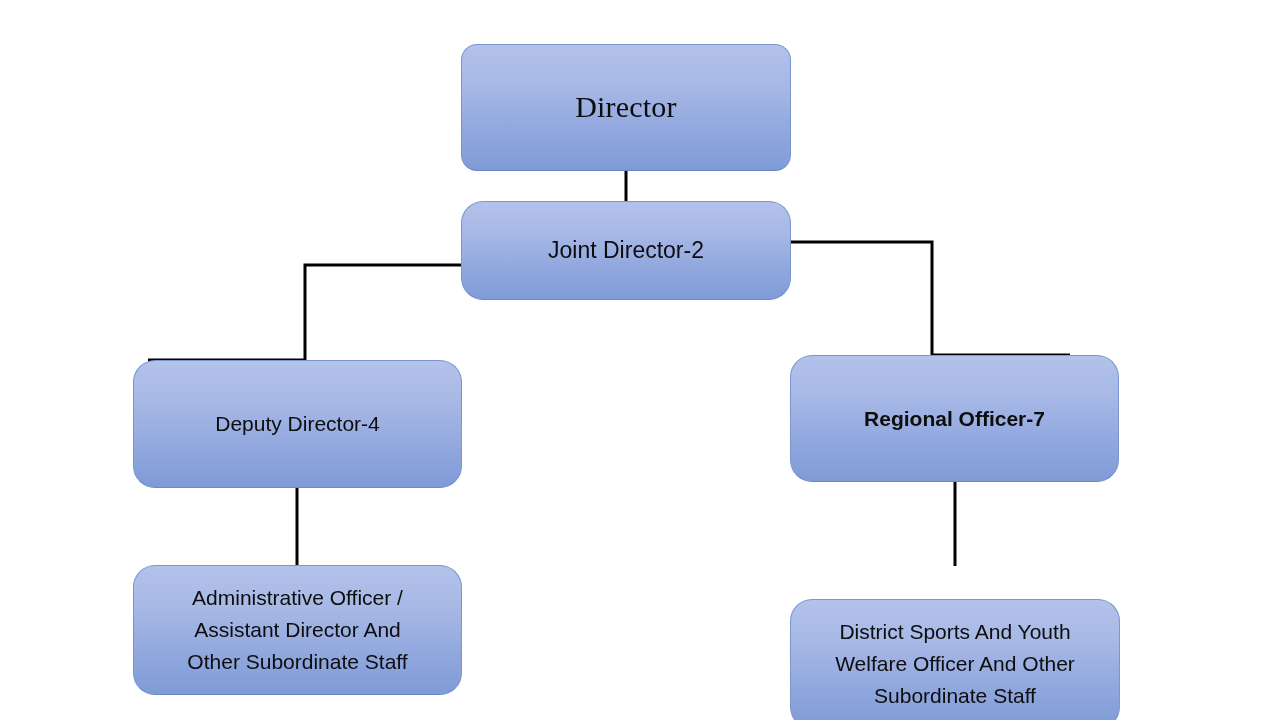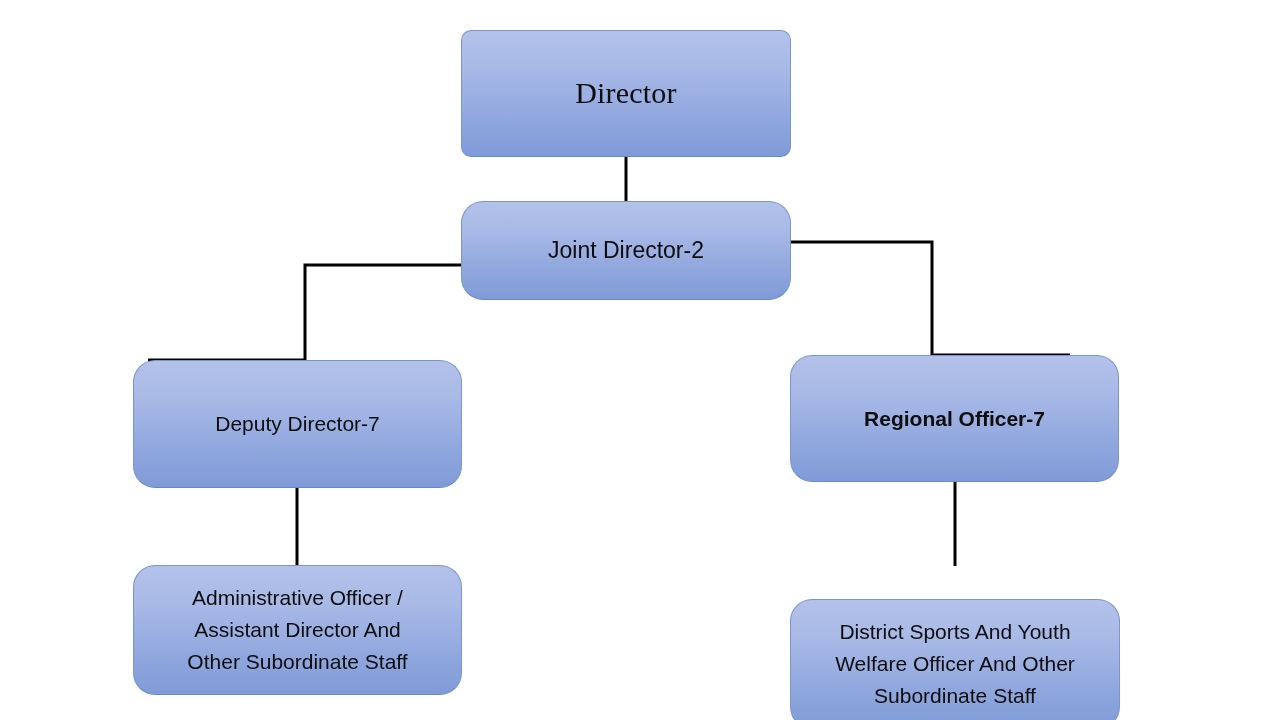--- a/index.html
+++ b/index.html
@@ -46,23 +46,23 @@
   }
   .node-label {
     display: block;
     width: 100%;
     padding: 0 10px;
     box-sizing: border-box;
     white-space: pre-line;
   }
   
   #node-director {
-    left: 461px;  top: 30px;
+    left: 461px;  top: 44px;
     width: 330px; height: 127px;
-    border-radius: 10px;
+    border-radius: 16px;
   }
   #node-director .node-label {
     font-family: "Liberation Serif", serif;
     font-size: 30px;
     line-height: 1.15;
     letter-spacing: 0.2px;
   }
   #node-joint-director {
     left: 461px;  top: 201px;
     width: 330px; height: 99px;
@@ -127,21 +127,21 @@
 
   <div class="node" id="node-director">
     <span class="node-label">Director</span>
   </div>
 
   <div class="node" id="node-joint-director">
     <span class="node-label">Joint Director-2</span>
   </div>
 
   <div class="node" id="node-deputy-director">
-    <span class="node-label">Deputy Director-7</span>
+    <span class="node-label">Deputy Director-4</span>
   </div>
 
   <div class="node" id="node-regional-officer">
     <span class="node-label">Regional Officer-7</span>
   </div>
 
   <div class="node" id="node-admin-officer">
     <span class="node-label">Administrative Officer /
 Assistant Director And
 Other Subordinate Staff</span>

